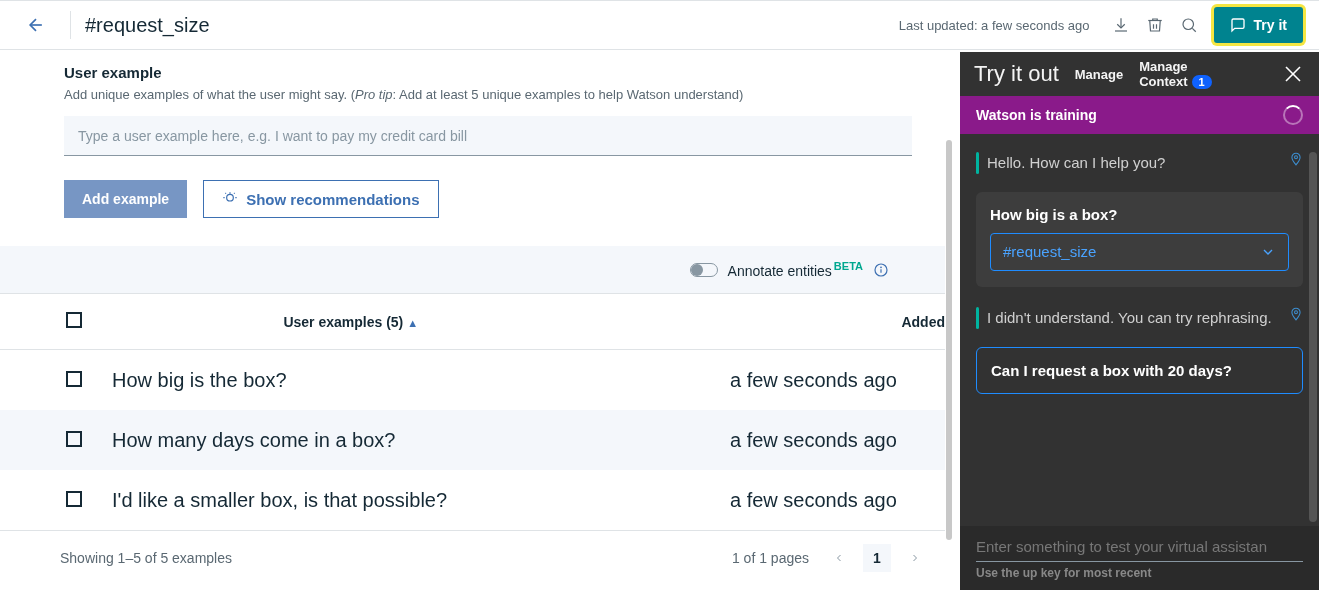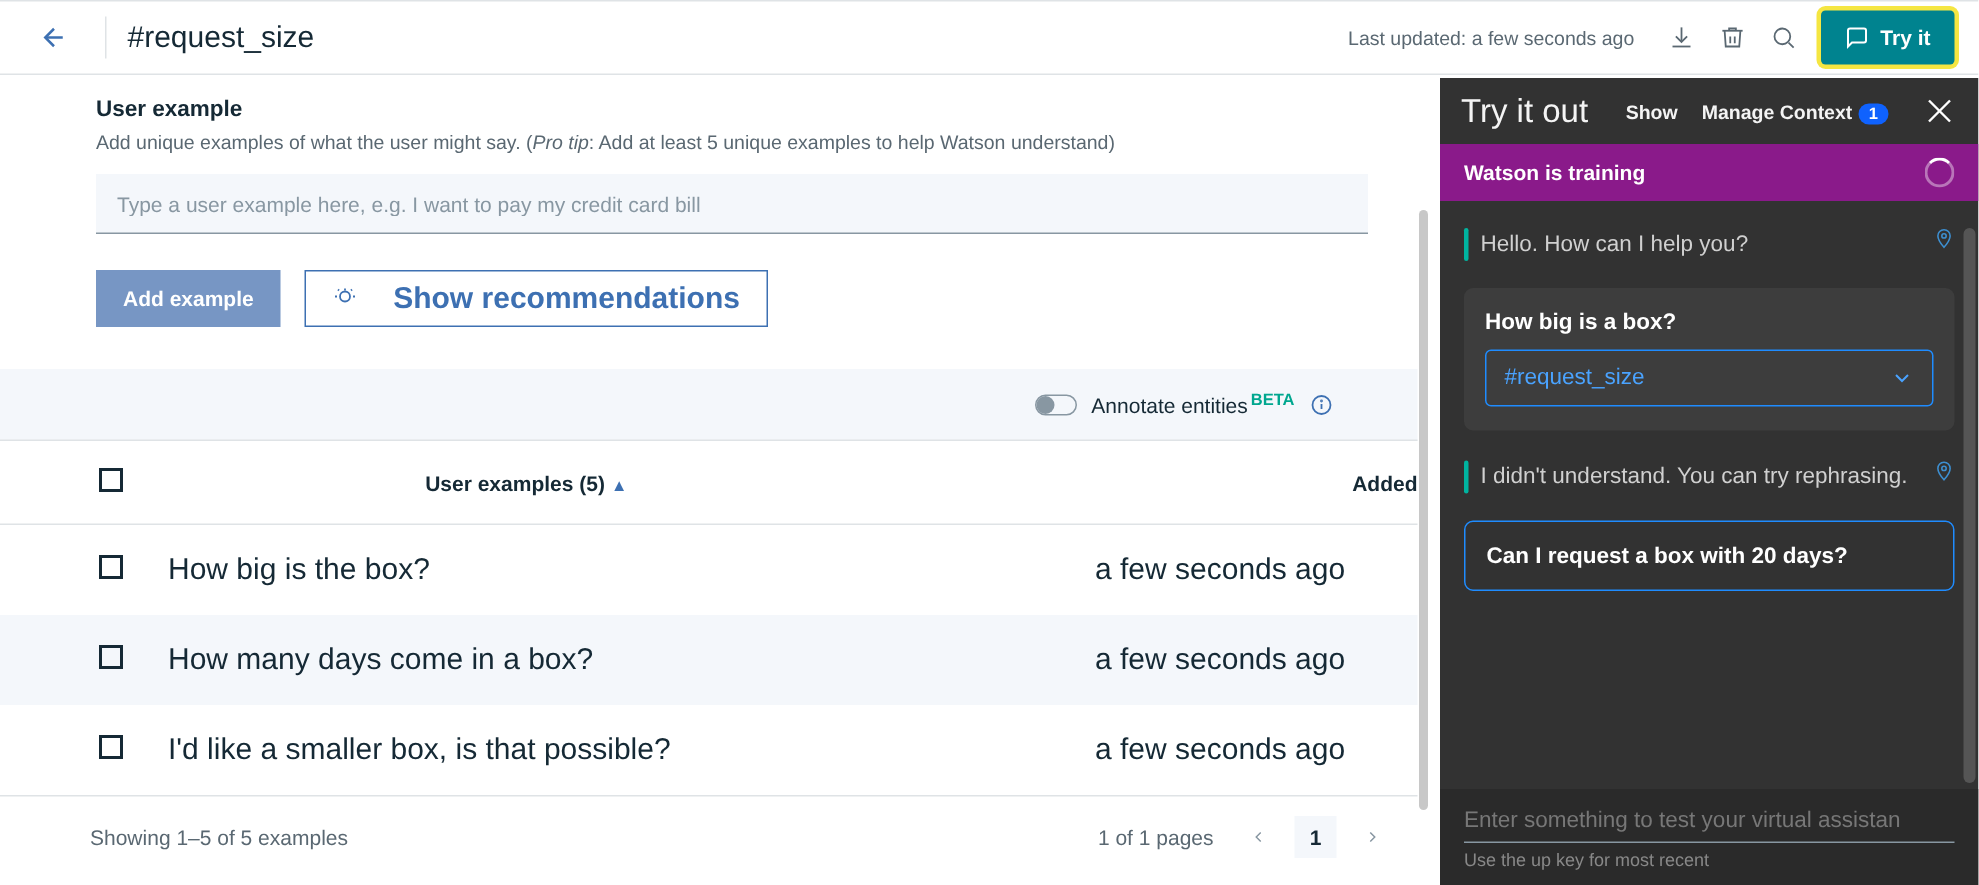--- a/index.html
+++ b/index.html
@@ -17,21 +17,21 @@
 
   
   .main { padding: 14px 0 0 64px; width: 945px; }
   .section-title { font-weight:700; font-size:15px; margin-bottom:6px; }
   .section-sub { font-size:13px; color:#5a6872; margin-bottom:14px; }
   .section-sub em { font-style: italic; }
   .example-input { width: 848px; height:40px; border:none; border-bottom:1px solid #8897a2; background:#f4f7fb; padding:0 14px; font-size:14px; color:#be185d; outline:none; }
   .example-input::placeholder { color:#8897a2; }
   .btn-row { margin-top:24px; display:flex; gap:16px; }
   .btn-primary { background:#7796c4; color:#fff; border:none; height:38px; padding:0 18px; font-size:14px; font-weight:600; cursor:default; }
-  .btn-outline { background:#fff; color:#3d70b2; border:1px solid #3d70b2; height:38px; padding:0 18px; font-size:20px; font-weight:600; cursor:pointer; display:flex; align-items:center; gap:24px; }
+  .btn-outline { background:#fff; color:#3d70b2; border:1px solid #3d70b2; height:38px; padding:0 18px; font-size:15px; font-weight:600; cursor:pointer; display:flex; align-items:center; gap:8px; }
 
   
   .table-wrap { margin-top:28px; width:945px; }
   .annotate-bar { background:#f4f7fb; height:48px; display:flex; align-items:center; justify-content:flex-end; padding:0 56px 0 0; gap:10px; border-bottom:1px solid #dfe3e6; }
   .toggle { width:28px; height:14px; border:1px solid #8897a2; border-radius:8px; position:relative; display:inline-block; }
   .toggle::after { content:""; width:12px; height:12px; background:#8897a2; border-radius:50%; position:absolute; left:0; top:0; }
   .beta { color:#00a78f; font-size:11px; font-weight:700; vertical-align: super; margin-left:2px; }
   .info-icon { color:#3d70b2; }
 
   .thead { height:56px; background:#fff; display:flex; align-items:center; padding:0 0 0 66px; border-bottom:1px solid #dfe3e6; font-weight:700; font-size:14px;justify-content:flex-end; }
@@ -76,21 +76,21 @@
   .user-card { background:#3d3d3d; border-radius:6px; padding:14px 14px 16px 14px; margin:0 0 20px 0; }
   .user-card .q { color:#fff; font-size:15px; font-weight:600; margin-bottom:10px; }
   .intent-pill { border:1.6px solid #1f8cff; border-radius:4px; height:38px; display:flex; align-items:center; padding:0 12px; color:#4aa3ff; font-size:15px; justify-content:space-between; cursor:pointer; }
   .intent-pill .chev-d { color:#4aa3ff; }
 
   .user-card.open { border:1.6px solid #1f8cff; background:#323232; padding:14px 14px 4px 14px; }
 
   .panel-input-wrap { padding:0 16px 10px 16px; background:#2a2a2a; }
   .panel-input { width:100%; background:transparent; border:none; border-bottom:1px solid #8897a2; color:#e0e0e0; font-size:15px; padding:12px 0 6px 0; outline:none; }
   .panel-input::placeholder { color:#777; }
-  .panel-hint { font-size:12px; color:#888; margin-top:4px; }
+  .panel-hint { font-size:12px; color:#888; margin-top:4px;font-weight:bold; }
 
   .panel-scroll { position:absolute; right:2px; top:100px; width:8px; height:370px; background:#555; border-radius:4px; }
 
   svg { display:block; }
 </style>
 </head>
 <body>
 
 <div class="header">
   <div class="back">
@@ -210,21 +210,21 @@
         </span>
     </div>
   </div>
 </div>
 
 <div class="scroll-hint"></div>
 
 <div class="panel">
   <div class="panel-head">
     <div class="panel-title">Try it out</div>
-    <div class="panel-action">Show</div>
+    <div class="panel-action">Manage</div>
     <div class="panel-action">
       <span>Manage Context</span><span class="badge">1</span>
     </div>
     <div class="close-x">
       <svg width="24" height="24" viewBox="0 0 24 24" fill="none" stroke="currentColor" stroke-width="1.6">
           <line x1="5" y1="5" x2="19" y2="19"></line>
           <line x1="19" y1="5" x2="5" y2="19"></line>
         </svg>
     </div>
   </div>

